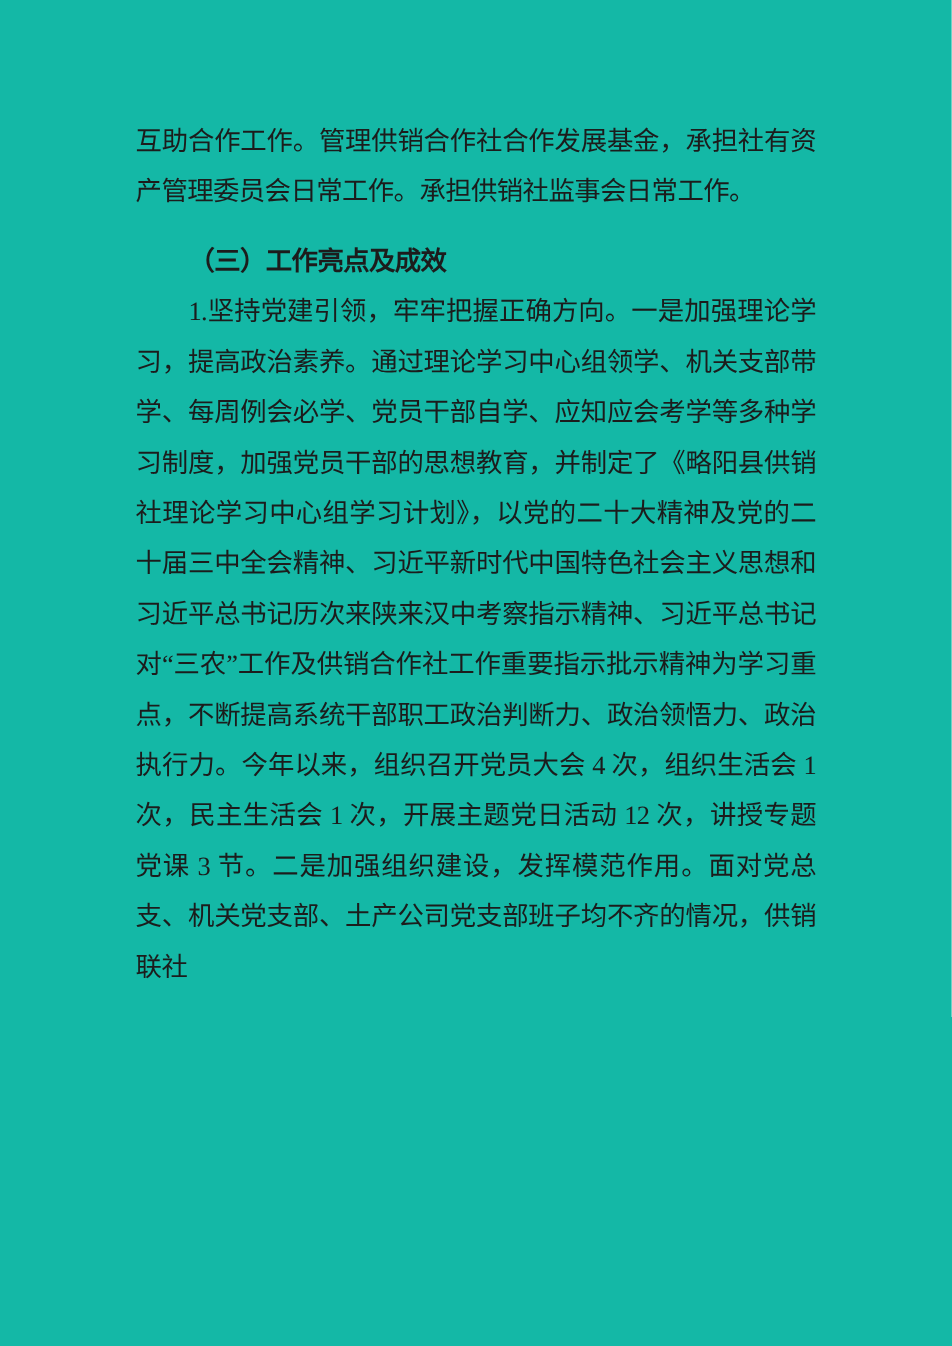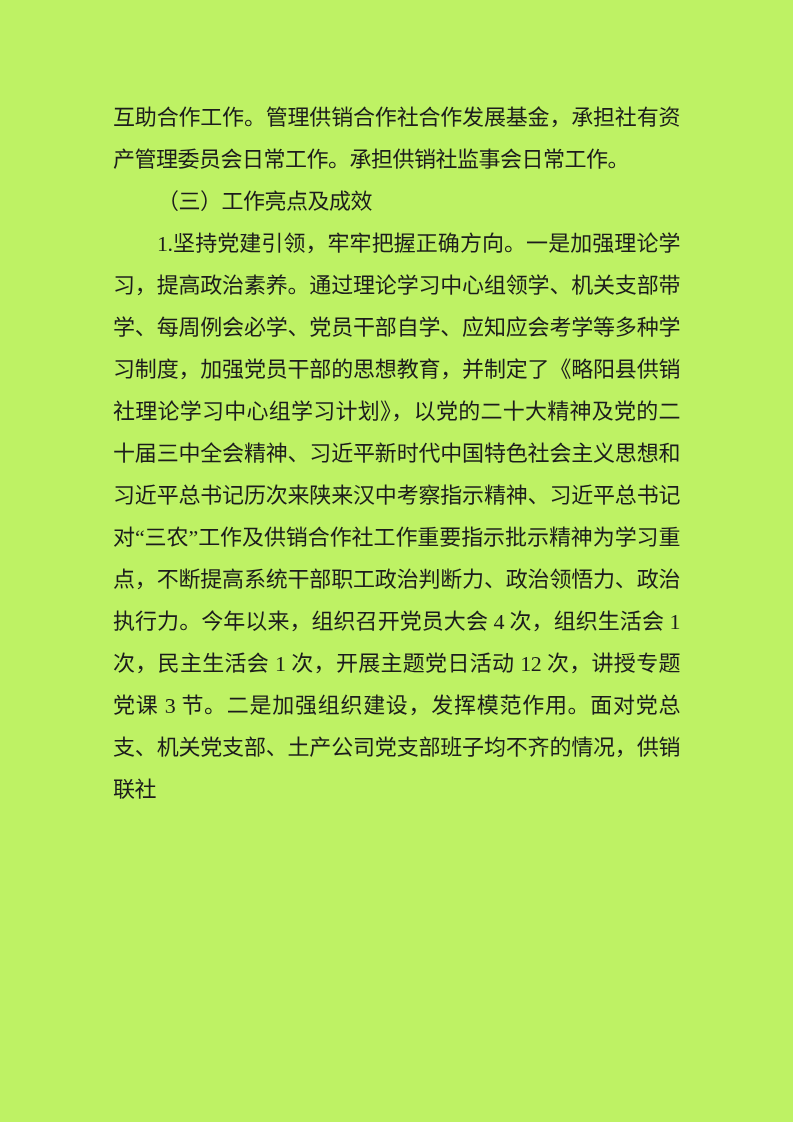--- a/index.html
+++ b/index.html
@@ -10,42 +10,43 @@
   body {
     width: 793px;
     height: 1122px;
     overflow: hidden;
     font-family: "Liberation Serif", "DejaVu Serif", serif;
   }
   .doc-page {
     box-sizing: border-box;
     width: 793px;
     height: 1122px;
-    background: #bef264;
+    background: #14b8a6;
     padding: 97px 113px 0 113px;
   }
   .doc-body {
     width: 567px;
     color: #1c1c1c;
     font-size: 22px;
     letter-spacing: -0.5px;
     line-height: 42px;
     text-align: justify;
     text-justify: inter-character;
     line-break: strict;
   }
   .para {
     margin: 0;
     text-indent: 2em;
   }
   .para.no-indent {
     text-indent: 0;
   }
   .para.heading {
-    font-weight: normal;
+    font-weight: bold;
+    margin-top: 16px;
   }
 </style>
 </head>
 <body>
 
 <div class="doc-page">
   <div class="doc-body">
     <p class="para no-indent">互助合作工作。管理供销合作社合作发展基金，承担社有资产管理委员会日常工作。承担供销社监事会日常工作。</p>
     <p class="para heading">（三）工作亮点及成效</p>
     <p class="para">1.坚持党建引领，牢牢把握正确方向。一是加强理论学习，提高政治素养。通过理论学习中心组领学、机关支部带学、每周例会必学、党员干部自学、应知应会考学等多种学习制度，加强党员干部的思想教育，并制定了《略阳县供销社理论学习中心组学习计划》，以党的二十大精神及党的二十届三中全会精神、习近平新时代中国特色社会主义思想和习近平总书记历次来陕来汉中考察指示精神、习近平总书记对“三农”工作及供销合作社工作重要指示批示精神为学习重点，不断提高系统干部职工政治判断力、政治领悟力、政治执行力。今年以来，组织召开党员大会 4 次，组织生活会 1 次，民主生活会 1 次，开展主题党日活动 12 次，讲授专题党课 3 节。二是加强组织建设，发挥模范作用。面对党总支、机关党支部、土产公司党支部班子均不齐的情况，供销联社</p>

